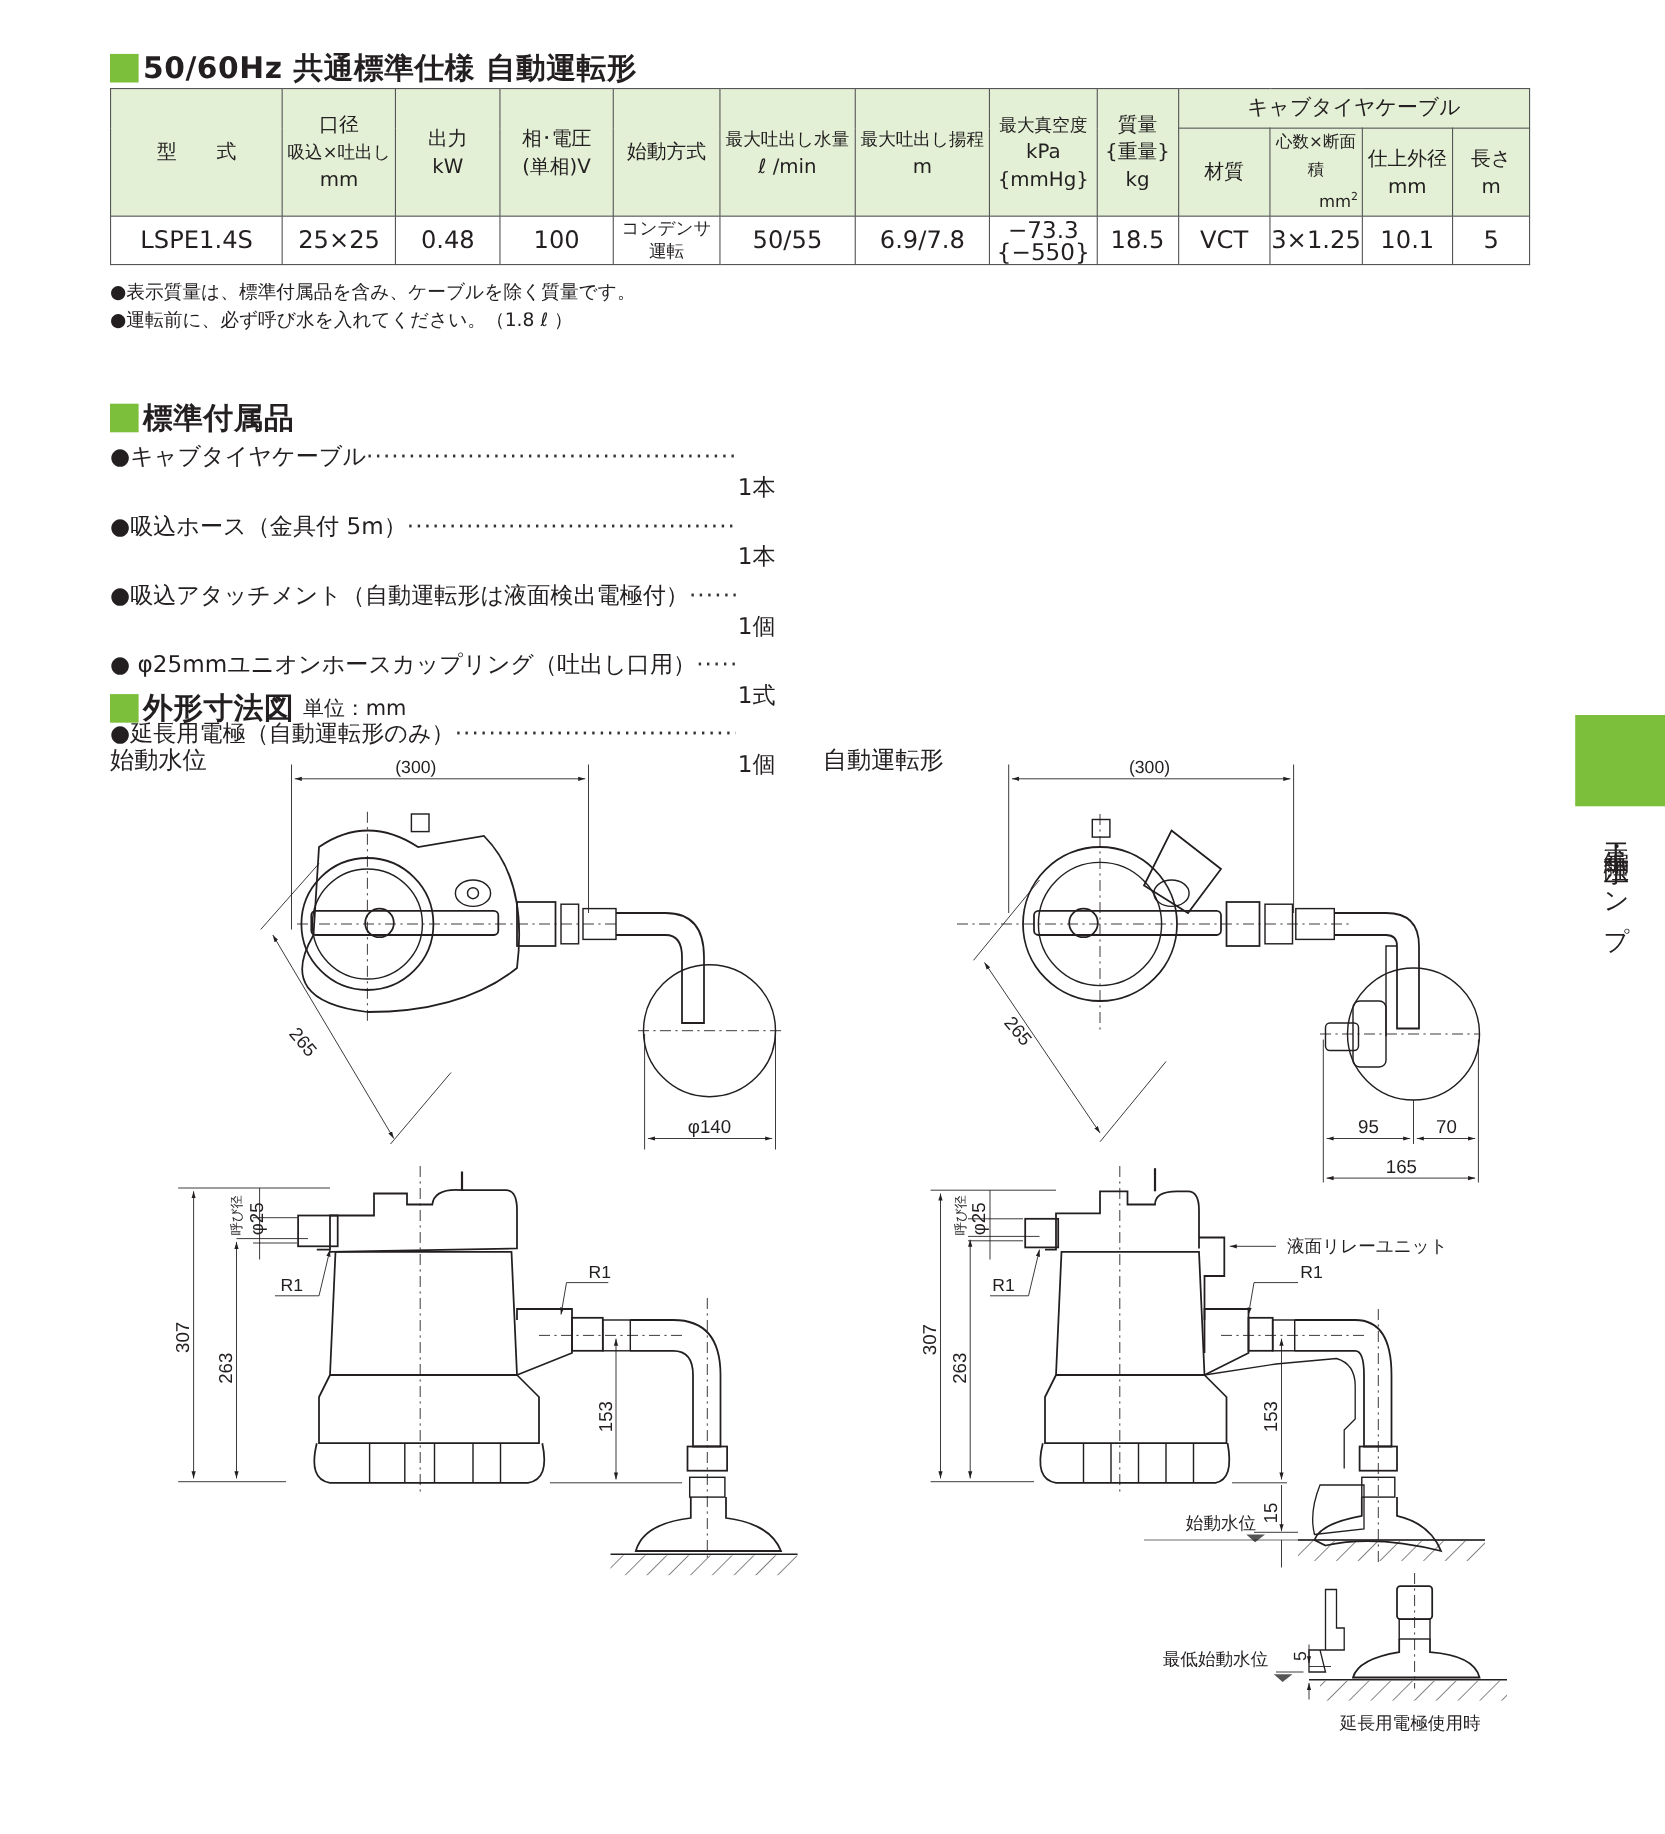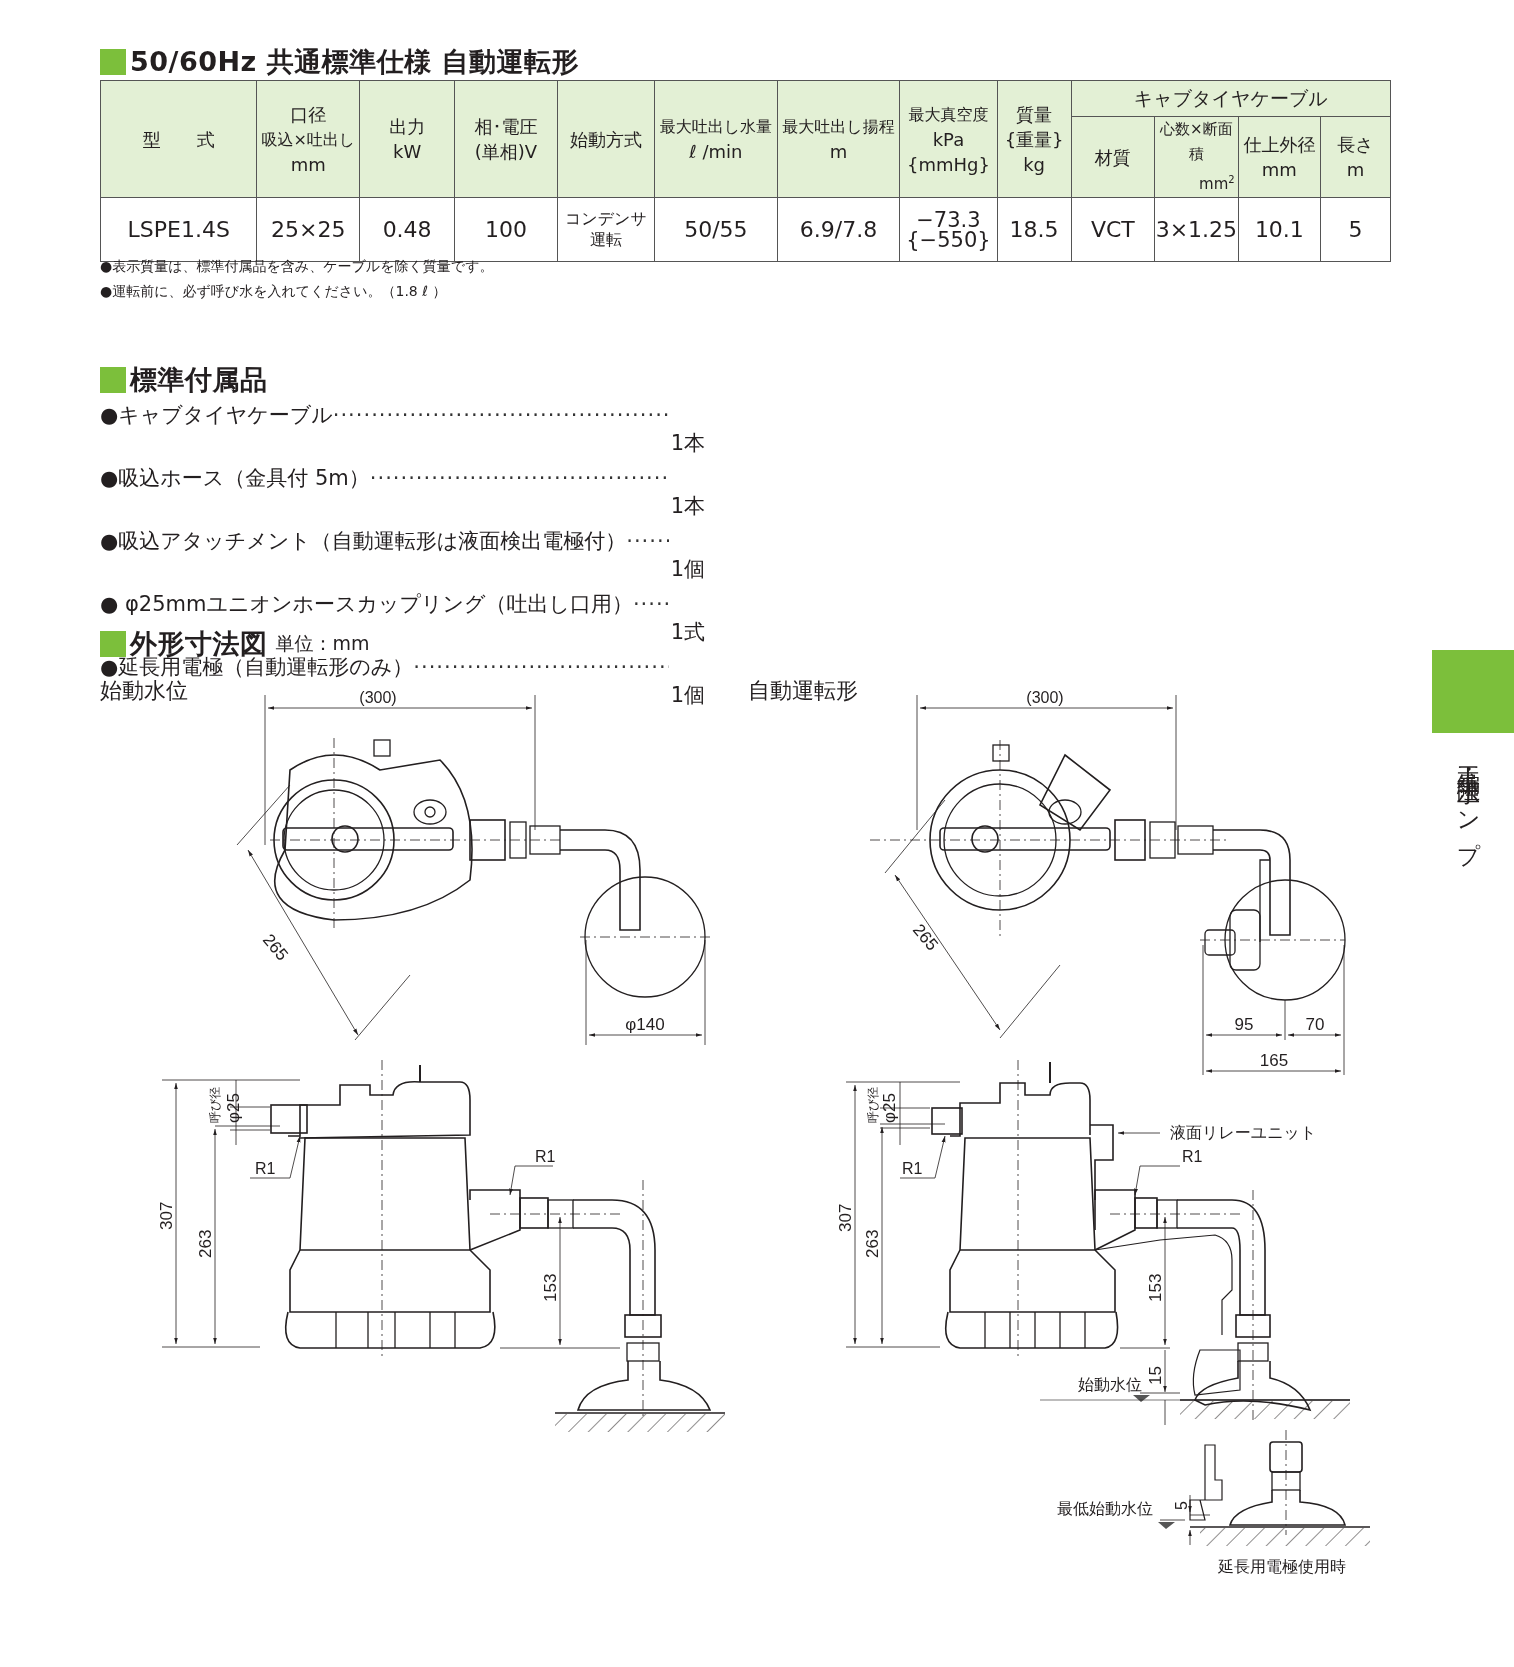--- a/index.html
+++ b/index.html
@@ -6,27 +6,27 @@
   body { width: 1514px; height: 1667px; background: #ffffff; position: relative; overflow: hidden;
          font-family: "DejaVu Sans", "Liberation Sans", sans-serif; color: #231f20; }
   .sec-title { position: absolute; left: 100px; display: flex; align-items: center; font-weight: bold; }
   .sec-title .sq { display: inline-block; width: 26px; height: 26px; background: #7cbf3b; margin-right: 4px; }
   .sec-title span.t { font-size: 27px; letter-spacing: 0.5px; }
   .sec-title span.u { font-size: 19px; margin-left: 8px; font-weight: normal; }
 
   table.spec { position: absolute; left: 100px; top: 80px; width: 1291px; border-collapse: collapse; table-layout: fixed; }
   table.spec th, table.spec td { border: 1px solid #555; text-align: center; font-weight: normal; }
   table.spec th { background: #e3f0d5; font-size: 18px; line-height: 25px; padding: 0; }
-  table.spec td { font-size: 22px; height: 64px; }
+  table.spec td { font-size: 22px; height: 44px; }
   table.spec td.small { font-size: 16px; }
   table.spec td.stack { font-size: 21px; line-height: 20px; }
   table.spec th.tiny { font-size: 15px; }
   .sup { font-size: 10px; vertical-align: super; }
 
-  .notes { position: absolute; left: 100px; top: 254px; font-size: 14px; line-height: 25px; }
+  .notes { position: absolute; left: 100px; top: 254px; font-size: 17px; line-height: 25px; }
   .acc { position: absolute; left: 100px; top: 398px; font-size: 21px; line-height: 35px; width: 605px; }
   .acc .row { display: flex; white-space: nowrap; }
   .acc .row .lbl { flex: 0 0 auto; }
   .acc .row .dots { flex: 1 1 auto; overflow: hidden; color: #333; letter-spacing: 1px; }
   .acc .row .dots::after { content: "································································································"; }
   .acc .row .qty { flex: 0 0 auto; padding-left: 2px; margin-top: 28px; }
 
   .tab { position: absolute; left: 1432px; top: 650px; width: 82px; height: 83px; background: #7cbf3b; }
   .tab-label { position: absolute; left: 1455px; top: 748px; width: 30px; font-size: 23px;
                writing-mode: vertical-rl; letter-spacing: 3px; }

